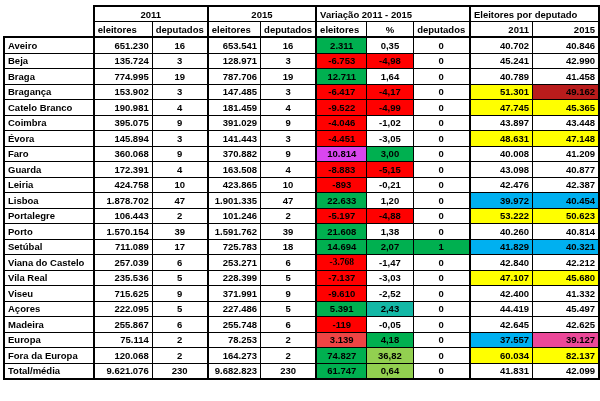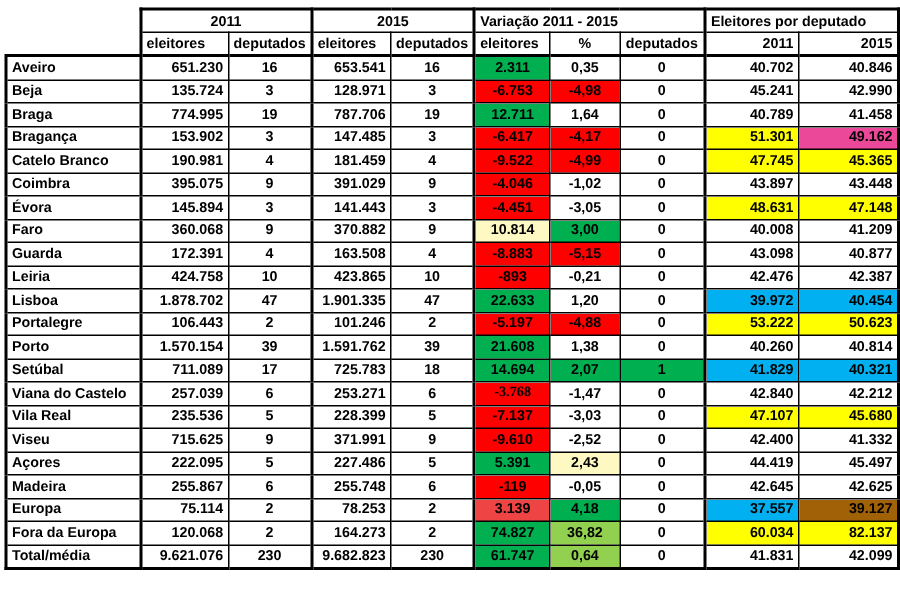--- a/index.html
+++ b/index.html
@@ -121,21 +121,21 @@
         <tr>
           <td class="lbl">Bragança</td>
           <td class="num">153.902</td>
           <td class="cnt">3</td>
           <td class="num bl2">147.485</td>
           <td class="cnt">3</td>
           <td class="cnt bl2" style="background: rgb(255, 0, 0);">-6.417</td>
           <td class="cnt" style="background: rgb(255, 0, 0);">-4,17</td>
           <td class="cnt">0</td>
           <td class="num bl2" style="background: rgb(255, 255, 0);">51.301</td>
-          <td class="num br2" style="background: #ec4899; margin-left: 40px;">49.162</td>
+          <td class="num br2" style="background: #b91c1c; margin-left: 40px;">49.162</td>
         </tr>
         <tr>
           <td class="lbl">Catelo Branco</td>
           <td class="num">190.981</td>
           <td class="cnt">4</td>
           <td class="num bl2">181.459</td>
           <td class="cnt">4</td>
           <td class="cnt bl2" style="background: rgb(255, 0, 0);">-9.522</td>
           <td class="cnt" style="background: rgb(255, 0, 0);">-4,99</td>
           <td class="cnt">0</td>
@@ -165,21 +165,21 @@
           <td class="cnt">0</td>
           <td class="num bl2" style="background: rgb(255, 255, 0);">48.631</td>
           <td class="num br2" style="background: rgb(255, 255, 0);">47.148</td>
         </tr>
         <tr>
           <td class="lbl">Faro</td>
           <td class="num">360.068</td>
           <td class="cnt">9</td>
           <td class="num bl2">370.882</td>
           <td class="cnt">9</td>
-          <td class="cnt bl2" style="background: #fef9c3; margin-left: 39px;">10.814</td>
+          <td class="cnt bl2" style="background: #d946ef; margin-left: 39px;">10.814</td>
           <td class="cnt" style="background: rgb(0, 176, 80);">3,00</td>
           <td class="cnt">0</td>
           <td class="num bl2">40.008</td>
           <td class="num br2">41.209</td>
         </tr>
         <tr>
           <td class="lbl">Guarda</td>
           <td class="num">172.391</td>
           <td class="cnt">4</td>
           <td class="num bl2">163.508</td>
@@ -286,21 +286,21 @@
           <td class="num bl2">42.400</td>
           <td class="num br2">41.332</td>
         </tr>
         <tr>
           <td class="lbl">Açores</td>
           <td class="num">222.095</td>
           <td class="cnt">5</td>
           <td class="num bl2">227.486</td>
           <td class="cnt">5</td>
           <td class="cnt bl2" style="background: rgb(0, 176, 80);">5.391</td>
-          <td class="cnt" style="background: #fef9c3;">2,43</td>
+          <td class="cnt" style="background: #14b8a6;">2,43</td>
           <td class="cnt">0</td>
           <td class="num bl2">44.419</td>
           <td class="num br2">45.497</td>
         </tr>
         <tr>
           <td class="lbl">Madeira</td>
           <td class="num">255.867</td>
           <td class="cnt">6</td>
           <td class="num bl2">255.748</td>
           <td class="cnt">6</td>
@@ -313,21 +313,21 @@
         <tr>
           <td class="lbl">Europa</td>
           <td class="num">75.114</td>
           <td class="cnt">2</td>
           <td class="num bl2">78.253</td>
           <td class="cnt">2</td>
           <td class="cnt bl2" style="background: #ef4444;">3.139</td>
           <td class="cnt" style="background: rgb(0, 176, 80);">4,18</td>
           <td class="cnt">0</td>
           <td class="num bl2" style="background: rgb(0, 176, 240);">37.557</td>
-          <td class="num br2" style="background: #a16207; text-align: right;">39.127</td>
+          <td class="num br2" style="background: #ec4899; text-align: right;">39.127</td>
         </tr>
         <tr>
           <td class="lbl">Fora da Europa</td>
           <td class="num">120.068</td>
           <td class="cnt">2</td>
           <td class="num bl2">164.273</td>
           <td class="cnt">2</td>
           <td class="cnt bl2" style="background: rgb(0, 176, 80);">74.827</td>
           <td class="cnt" style="background: rgb(146, 208, 80);">36,82</td>
           <td class="cnt">0</td>

